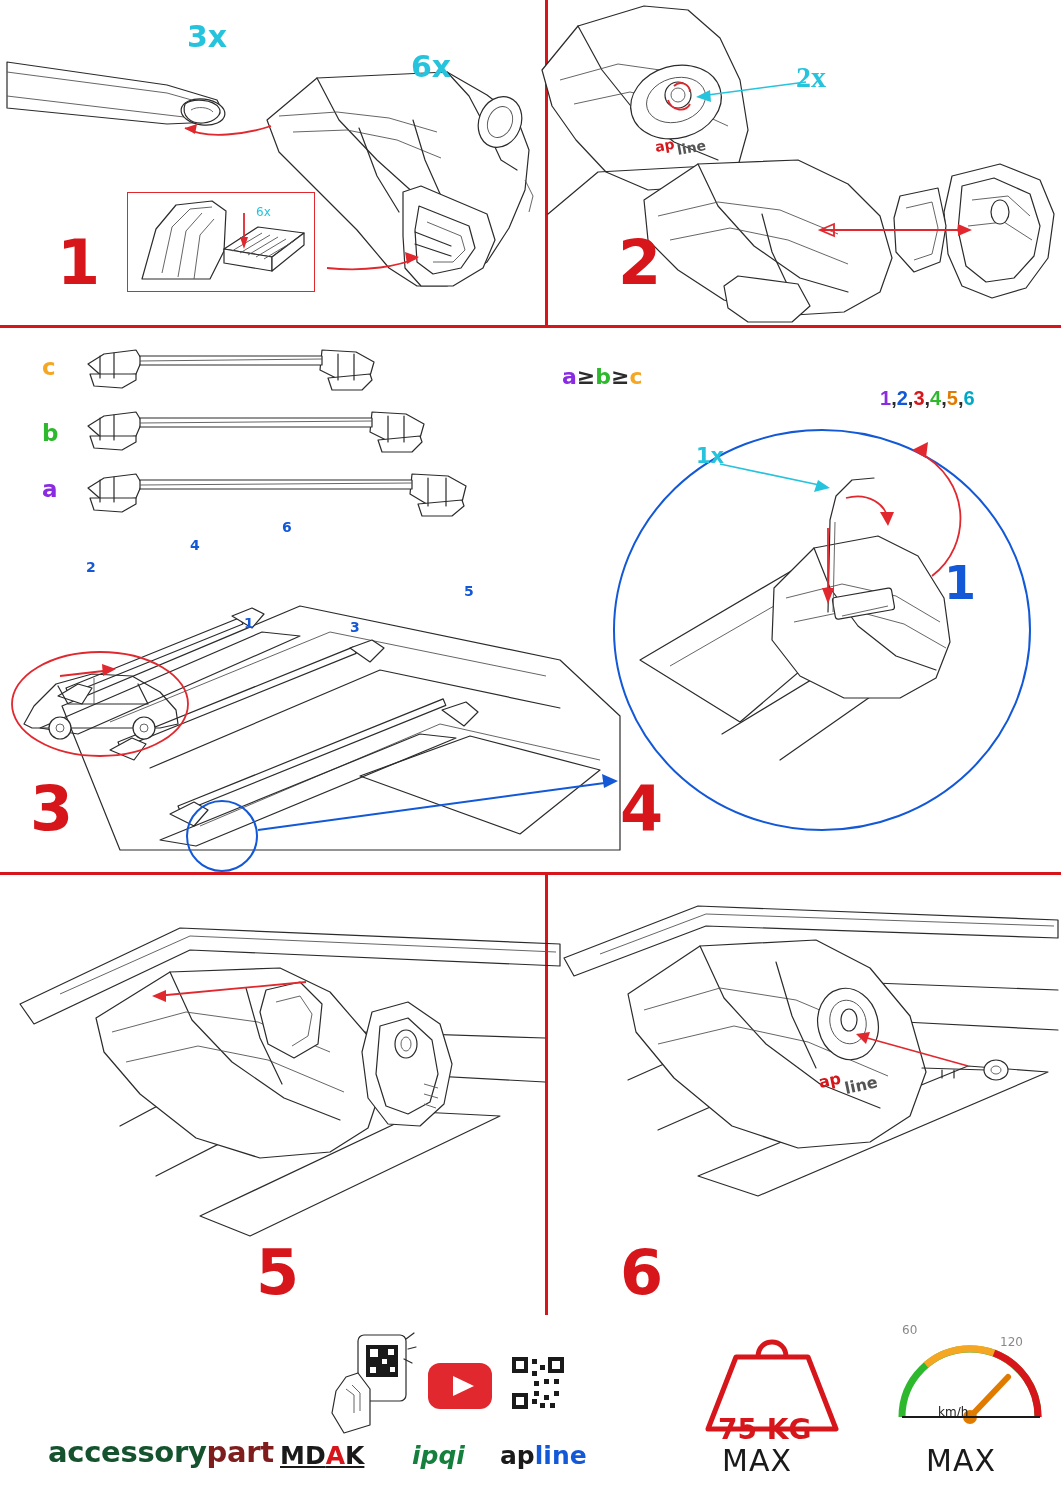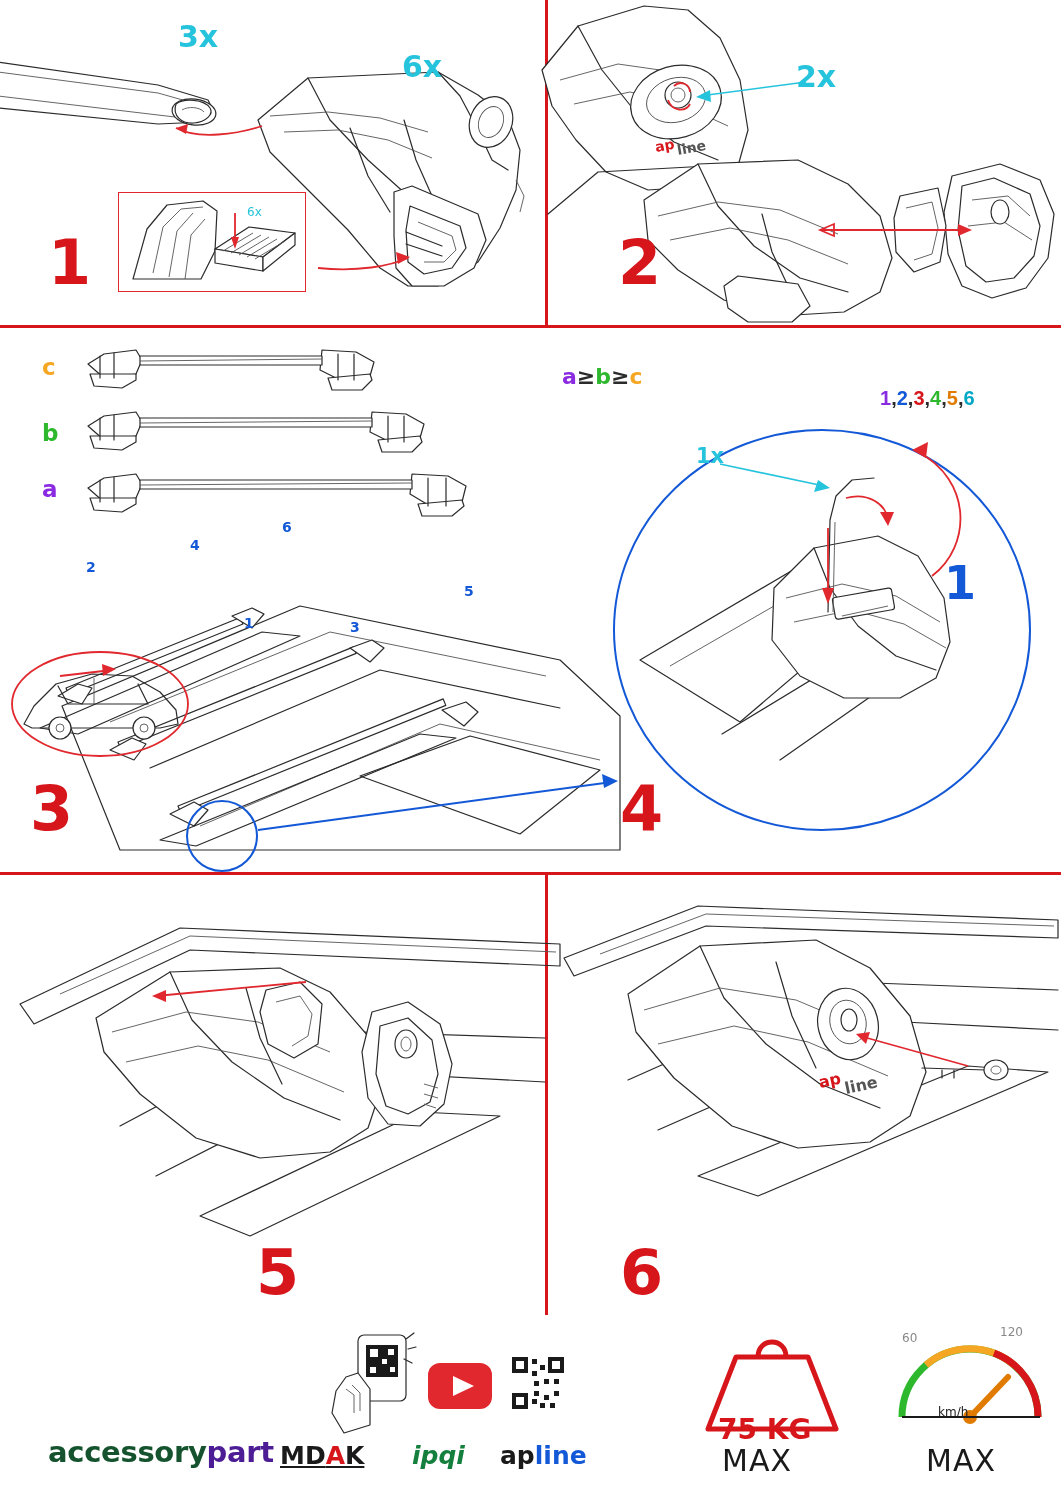--- a/index.html
+++ b/index.html
@@ -138,21 +138,21 @@
     color:#3b1f9e; letter-spacing:0.5px;
     white-space:nowrap;
   }
   .brand-main {
     position:absolute; left:48px; top:1435px;
     font-family:"DejaVu Sans", sans-serif;
     font-size:29px; font-weight:700;
     letter-spacing:-0.3px; white-space:nowrap;
   }
   .brand-main .k1 { color:#14532d; }
-  .brand-main .k2 { color:#4c1d95; }
+  .brand-main .k2 { color:#7f1d1d; }
 
   .logo-text {
     position:absolute;
     font-family:"DejaVu Sans", sans-serif;
     font-size:25px; font-weight:700;
     white-space:nowrap; line-height:1;
   }
   .mdak { left:280px; top:1443px; color:#1a1a1a;text-decoration:underline; }
   .mdak .accent { color:#d6161b; }
   .ipqi { left:412px; top:1443px; color:#15803d;font-style:italic; }
@@ -189,21 +189,21 @@
   }
 </style>
 </head>
 <body>
 
 <div class="sheet">
 
   <div class="divider div1"></div>
   <div class="divider div2"></div>
 
-  <div class="panel" style="left:0;top:0;width:545px;height:230px;padding-left:8px;">
+  <div class="panel" style="left:9px;top:0;width:545px;height:230px;padding-left:8px;">
     <svg width="545" height="325" viewBox="0 0 545 325">
 
       <g>
         <path class="ln" d="M-10 62 L150 85 L200 100 L206 112 L196 122 L150 124 L-10 108 Z"></path>
         <path class="ln-t" d="M-10 72 L150 93 L196 106"></path>
         <path class="ln-t" d="M-10 96 L150 115 L193 120"></path>
         <ellipse class="ln-f" cx="186" cy="112" rx="22" ry="13" transform="rotate(7 186 112)"></ellipse>
         <path class="ln" d="M168 104 C176 98 196 99 202 108 C206 114 198 122 186 123 C174 124 164 116 168 104 Z"></path>
         <path class="ln-t" d="M174 110 C180 106 192 107 196 112"></path>
       </g>
@@ -302,21 +302,21 @@
         <ellipse class="ln-f" cx="452" cy="212" rx="9" ry="12"></ellipse>
 
         <path class="ln-f" d="M352 196 L390 188 L398 226 L392 262 L366 272 L348 252 L346 218 Z"></path>
         <path class="ln-t" d="M358 208 L384 202 L390 228 L384 254 L366 260"></path>
       </g>
 
       <path class="red" d="M272 230 L420 230"></path>
       <polygon class="redf" points="424,230 410,224 410,236"></polygon>
       <path class="red" d="M272 230 L286 224 L286 236 Z" fill="#e0282e"></path>
     </svg>
-    <div class="qty" style="left:248px;top:62px;">2x</div>
+    <div class="qty" style="left:248px;top:62px;font-family:Liberation Serif, serif;">2x</div>
     <div class="step-num" style="left:70px;top:232px;">2</div>
   </div>
 
   <div class="panel" style="left:0;top:330px;width:620px;height:540px;">
 
     <div class="abc abc-c" style="left:42px;top:26px;">c</div>
     <div class="abc abc-b" style="left:42px;top:92px;">b</div>
     <div class="abc abc-a" style="left:42px;top:148px;">a</div>
 
     <svg width="480" height="190" viewBox="0 0 480 190" style="position:absolute;left:70px;top:10px;">
@@ -575,19 +575,19 @@
     <div class="max-label" style="left:722px;top:128px;">MAX</div>
 
     <svg width="160" height="115" viewBox="0 0 160 115" style="position:absolute;left:890px;top:6px;">
       <path d="M12 96 A68 68 0 0 1 148 96" fill="none" stroke="#2db82d" stroke-width="7"></path>
       <path d="M36 44 A68 68 0 0 1 124 44" fill="none" stroke="#f5a623" stroke-width="7"></path>
       <path d="M104 32 A68 68 0 0 1 148 96" fill="none" stroke="#d6161b" stroke-width="7"></path>
       <circle cx="80" cy="96" r="7" fill="#e07b00"></circle>
       <path d="M80 96 L118 56" stroke="#e07b00" stroke-width="6" stroke-linecap="round"></path>
       <path d="M12 96 L150 96" stroke="#1a1a1a" stroke-width="2"></path>
     </svg>
-    <div class="gauge-t" style="left:902px;top:16px;">60</div>
-    <div class="gauge-t" style="left:1000px;top:10px;">120</div>
+    <div class="gauge-t" style="left:902px;top:8px;">60</div>
+    <div class="gauge-t" style="left:1000px;top:20px;">120</div>
     <div class="kmh" style="left:938px;top:90px;text-align:center;">km/h</div>
     <div class="max-label" style="left:926px;top:128px;">MAX</div>
   </div>
 
 </div>
 
 </body></html>

